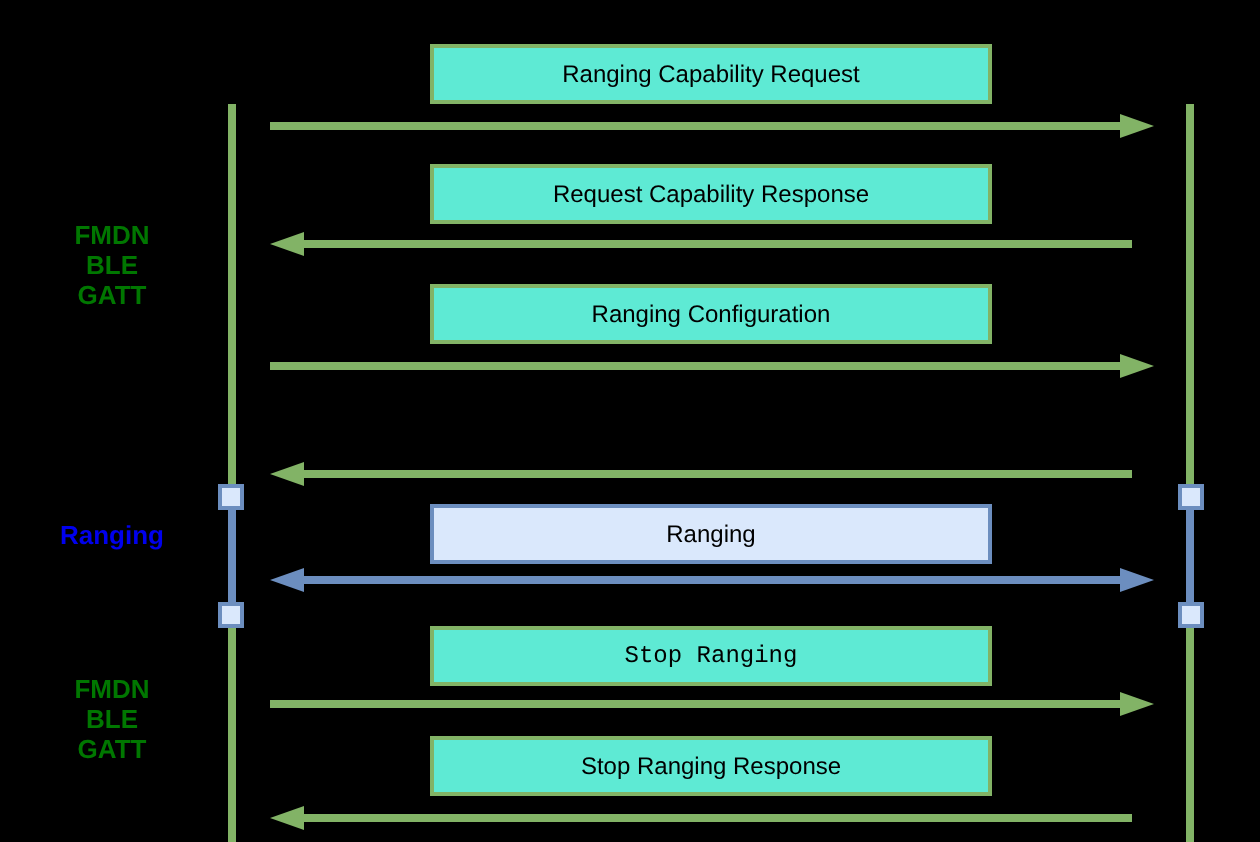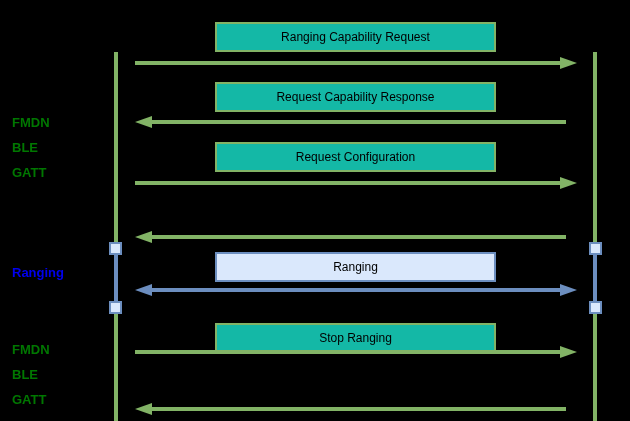--- a/index.html
+++ b/index.html
@@ -14,29 +14,29 @@
   .lifeline{position:absolute;width:4px;background:#82B366;}
   .lifeline.left{left:114px;top:52px;height:369px;}
   .lifeline.right{left:593px;top:52px;height:369px;}
   .blueseg{position:absolute;width:4px;background:#6C8EBF;top:248px;height:60px;}
   .blueseg.left{left:114px;}
   .blueseg.right{left:593px;}
   
   .actsq{position:absolute;width:13px;height:13px;box-sizing:border-box;
          background:#DAE8FC;border:2px solid #6C8EBF;}
   
-  .sidelabel{position:absolute;left:12px;width:88px;text-align:left;
-             font-weight:bold;font-size:13px;line-height:25px;white-space:pre-line;}
+  .sidelabel{position:absolute;left:12px;width:88px;text-align:center;
+             font-weight:bold;font-size:13px;line-height:15px;white-space:pre-line;}
   .sidelabel.green{color:#007700;}
   .sidelabel.blue{color:#0000EE;}
   
   .msgbox{position:absolute;left:215px;width:281px;height:30px;box-sizing:border-box;
           display:flex;align-items:center;justify-content:center;
           font-size:12px;color:#000;}
-  .msgbox.green{background:#14b8a6;border:2px solid #82B366;}
+  .msgbox.green{background:#5eead4;border:2px solid #82B366;}
   .msgbox.blue{background:#DAE8FC;border:2px solid #6C8EBF;}
   
   .arrow{position:absolute;left:135px;height:12px;display:flex;align-items:center;}
   .arrow .shaft{flex:1;height:4px;}
   .arrow.green .shaft{background:#82B366;}
   .arrow.blue .shaft{background:#6C8EBF;}
   .head{width:0;height:0;border-top:6px solid transparent;border-bottom:6px solid transparent;}
   .head.r{margin-left:-1px;}
   .head.l{margin-right:-1px;}
   .arrow.green .head.r{border-left:17px solid #82B366;}
@@ -72,42 +72,43 @@
     <div class="shaft"></div>
     <div class="head r"></div>
   </div>
 
   <div class="msgbox green" style="top:82px;">Request Capability Response</div>
   <div class="arrow green" style="top:116px;width:431px;">
     <div class="head l"></div>
     <div class="shaft"></div>
   </div>
 
-  <div class="msgbox green" style="top:142px;">Request Configuration</div>
+  <div class="msgbox green" style="top:142px;">Ranging Configuration</div>
   <div class="arrow green" style="top:177px;width:442px;">
     <div class="shaft"></div>
     <div class="head r"></div>
   </div>
 
   <div class="arrow green" style="top:231px;width:431px;">
     <div class="head l"></div>
     <div class="shaft"></div>
   </div>
 
   <div class="msgbox blue" style="top:252px;">Ranging</div>
   <div class="arrow blue" style="top:284px;width:442px;">
     <div class="head l"></div>
     <div class="shaft"></div>
     <div class="head r"></div>
   </div>
 
-  <div class="msgbox green" style="top:323px;">Stop Ranging</div>
+  <div class="msgbox green" style="top:313px;font-family:Liberation Mono, monospace;">Stop Ranging</div>
   <div class="arrow green" style="top:346px;width:442px;">
     <div class="shaft"></div>
     <div class="head r"></div>
   </div>
 
+  <div class="msgbox green" style="top:368px;">Stop Ranging Response</div>
   <div class="arrow green" style="top:403px;width:431px;">
     <div class="head l"></div>
     <div class="shaft"></div>
   </div>
 
 </div>
 
 </body></html>

